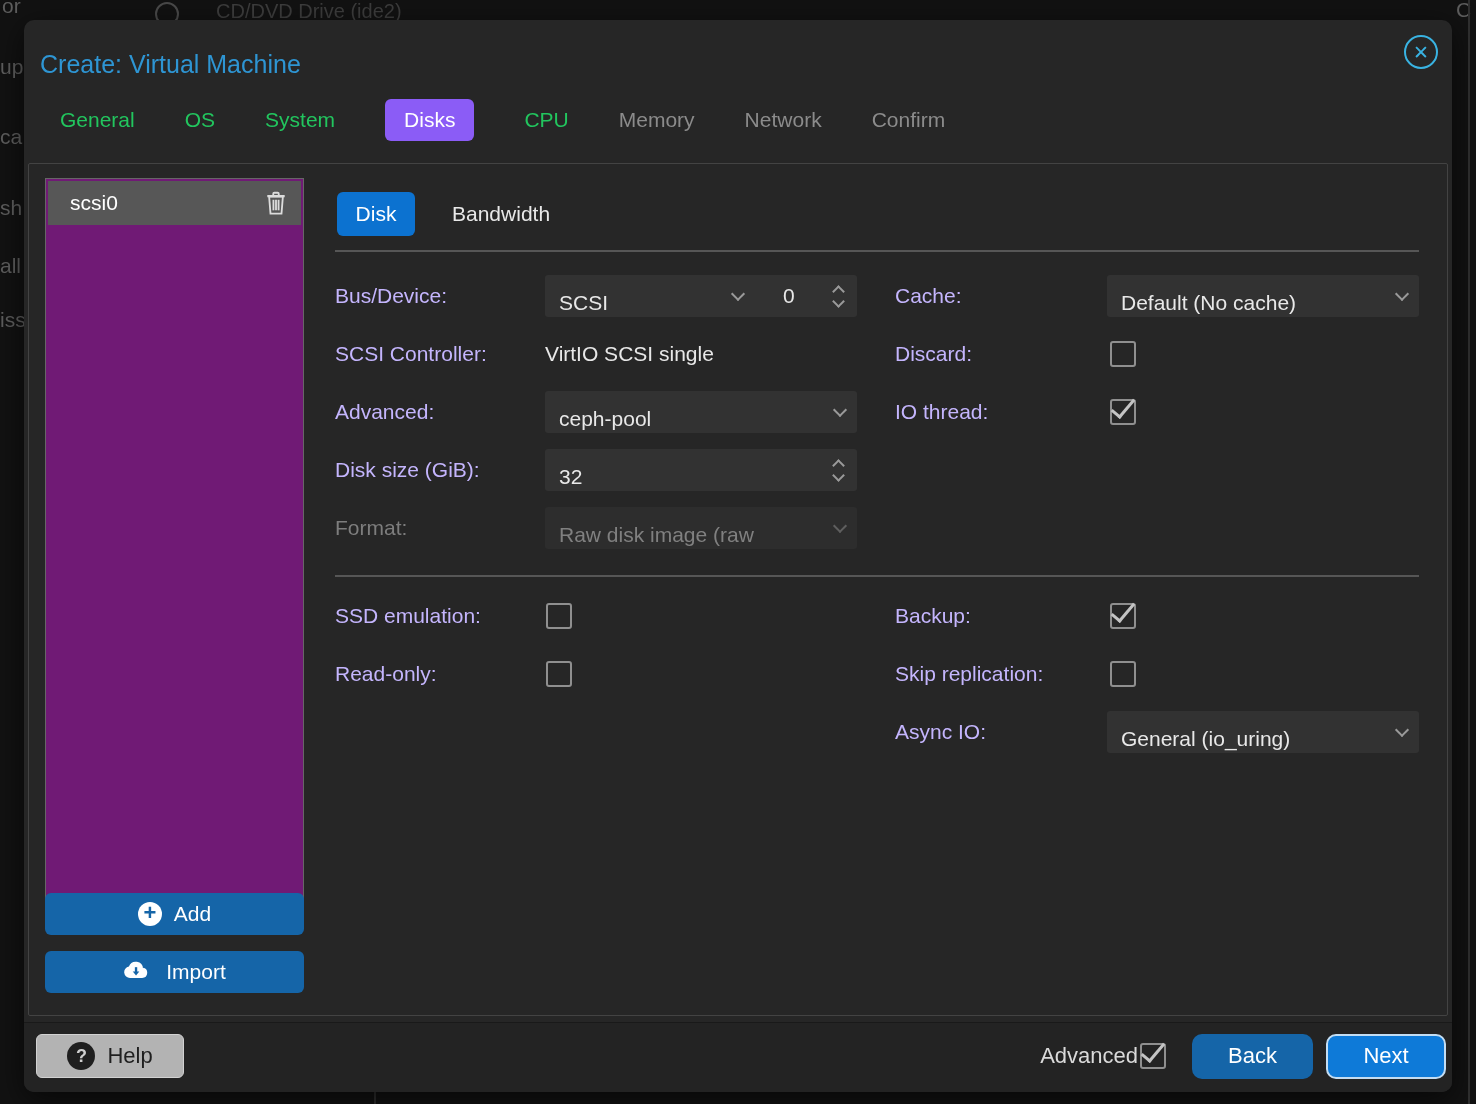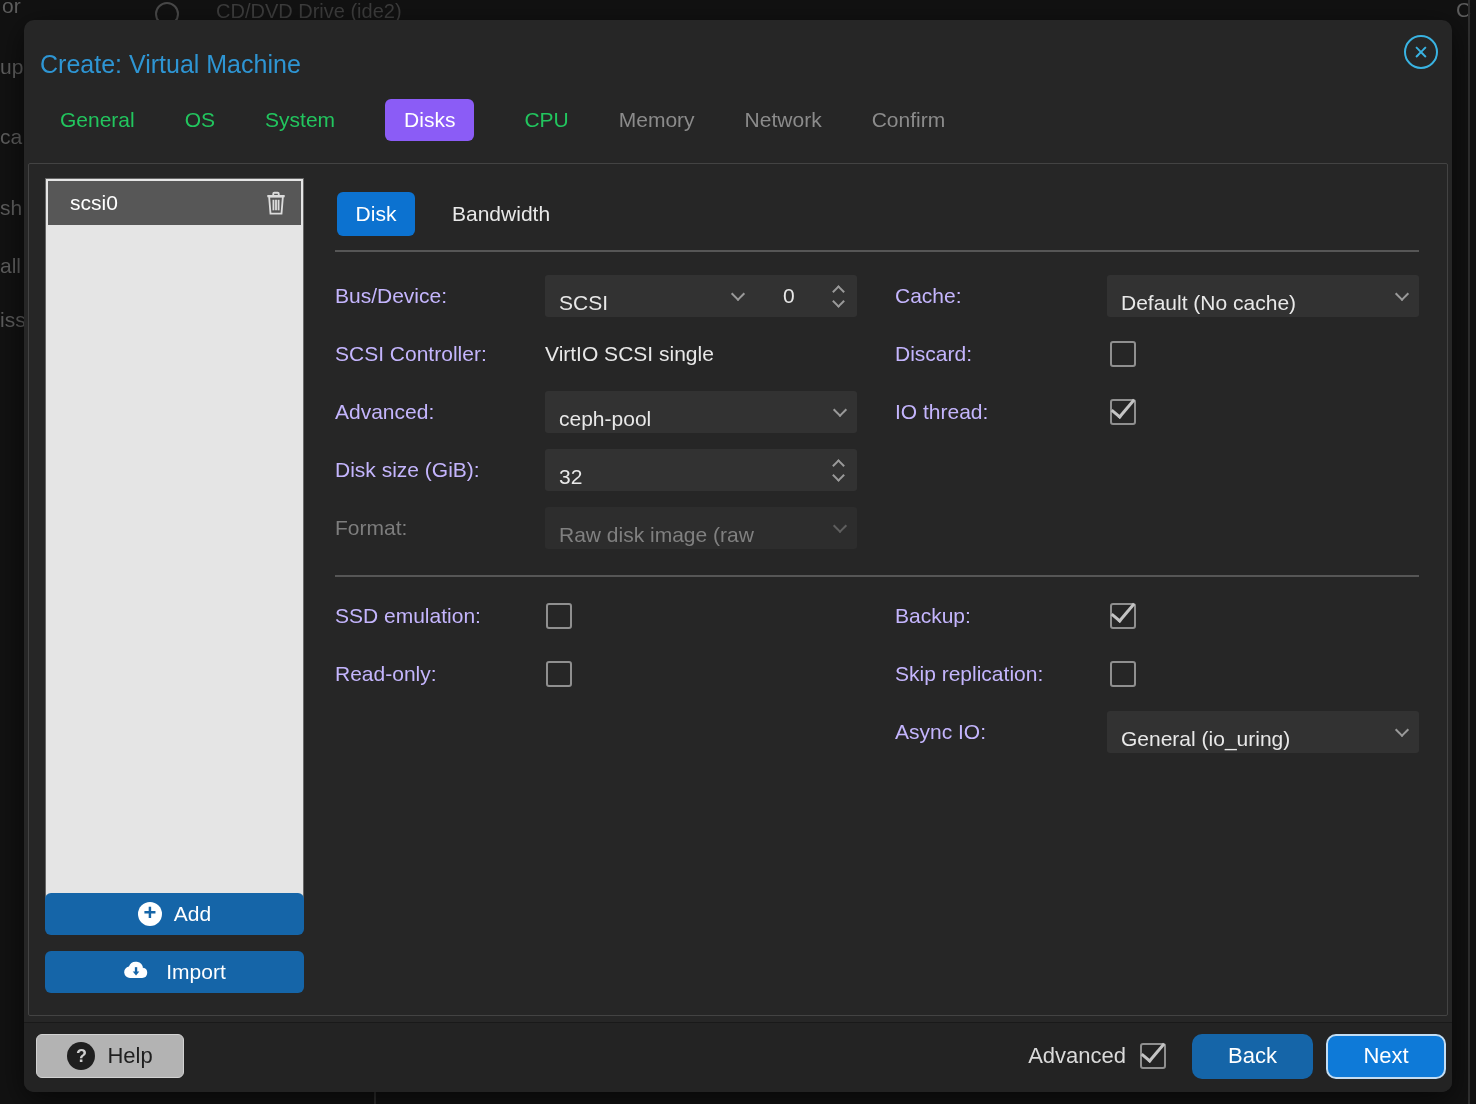--- a/index.html
+++ b/index.html
@@ -38,21 +38,21 @@
   .tab { color:#22c55e; padding:9px 0; cursor:pointer; }
   .tab.active { background:#8b5cf6; color:#ffffff; padding:9px 19px; border-radius:6px; }
   .tab.disabled { color:#8b8b8b; }
 
   
   .content-frame { position:absolute; left:4px; top:143px; width:1420px; height:853px;
     border:1px solid #434343; border-radius:2px; }
 
   
   .device-panel { position:absolute; left:21px; top:158px; width:259px; height:724px;
-    background:#e5e5e5; border:1px solid #666666; }
+    background:#701a75; border:1px solid #666666; }
   .device-row { position:absolute; left:2px; top:2px; right:2px; height:44px; background:#575757;
     display:flex; align-items:center; color:#ffffff; font-size:21px; cursor:pointer; }
   .device-row .dev-name { padding-left:22px; flex:1; }
   .device-row .trash { margin-right:14px; display:flex; cursor:pointer; }
 
   .panel-btn { position:absolute; left:21px; width:259px; height:42px; background:#1565a8;
     border-radius:6px; color:#ffffff; font-size:21px; display:flex; align-items:center;
     justify-content:center; gap:12px; cursor:pointer; }
   .plus-circle { width:24px; height:24px; background:#ffffff; border-radius:50%;
     color:#1565a8; font-size:22px; font-weight:bold; display:flex; align-items:center;
@@ -94,21 +94,21 @@
   
   .footer { position:absolute; left:0; right:0; bottom:0; height:70px; background:#232323;
     border-top:1px solid #191919; border-radius:0 0 10px 10px; }
   .help-btn { position:absolute; left:12px; top:11px; width:148px; height:44px; background:#b3b3b3;
     border:1px solid #d2d2d2; border-radius:6px; color:#1f1f1f; font-size:22px;
     display:flex; align-items:center; justify-content:center; gap:12px; cursor:pointer; }
   .q-circle { width:28px; height:28px; background:#1f1f1f; border-radius:50%; color:#cfcfcf;
     font-size:18px; font-weight:bold; display:flex; align-items:center; justify-content:center; }
   .footer-right { position:absolute; right:6px; top:10px; height:46px; display:flex;
     align-items:center; }
-  .adv-lbl { font-size:22px; color:#dadada; margin-right:14px; }
+  .adv-lbl { font-size:22px; color:#dadada; margin-right:2px; }
   .btn { height:45px; border-radius:10px; font-size:22px; color:#ffffff; display:flex;
     align-items:center; justify-content:center; cursor:pointer; }
   .back-btn { width:121px; background:#1565a8; margin-left:26px; }
   .next-btn { width:120px; background:#0e7ad8; border:2px solid #c3ddf3; margin-left:13px; }
 </style>
 </head>
 <body>
 
 <span class="bg-frag" style="left:2px; top:-6px;">or</span>
 <span class="bg-frag" style="left:0px; top:55px;">up</span>

